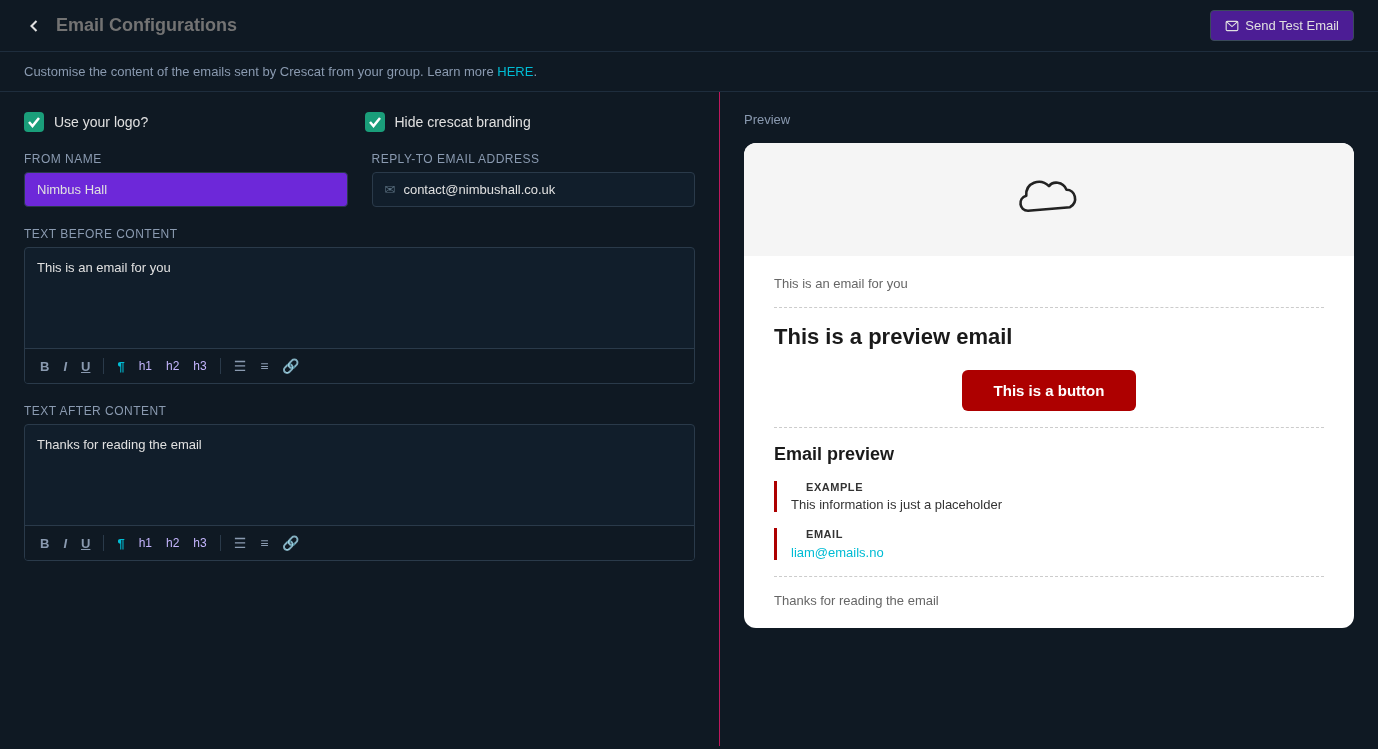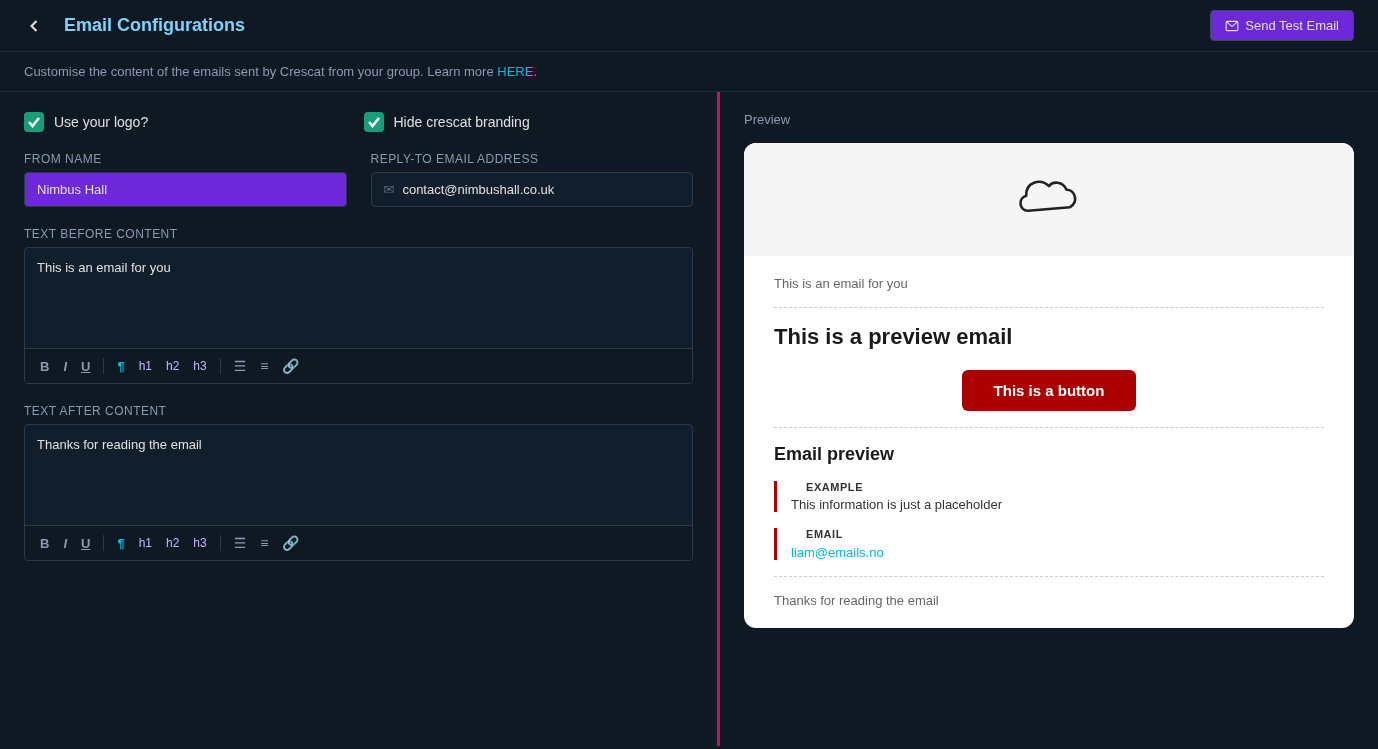--- a/index.html
+++ b/index.html
@@ -30,25 +30,24 @@
       border: none;
       color: #e0e0e0;
       cursor: pointer;
       font-size: 18px;
       display: flex;
       align-items: center;
     }
     .page-title {
       font-size: 18px;
       font-weight: 600;
-      color: #7dd3fc;
-      margin-left: 8px;
+      color: #737373;
     }
     .send-test-btn {
-      background: #6d28d9;
+      background: #4c1d95;
       border: 1px solid #3a4a5a;
       color: #e0e0e0;
       padding: 7px 14px;
       border-radius: 4px;
       cursor: pointer;
       display: flex;
       align-items: center;
       gap: 6px;
       font-size: 13px;
     }
@@ -69,21 +68,21 @@
     .main-content {
       display: flex;
       height: calc(749px - 95px);
     }
 
     
     .left-panel {
       width: 720px;
       padding: 20px 24px;
       overflow-y: auto;
-      border-right: 3px solid #be185d;
+      border-right: 1px solid #be185d;
     }
 
     
     .right-panel {
       flex: 1;
       padding: 20px 24px;
       overflow-y: auto;
     }
     .preview-title {
       font-size: 13px;

